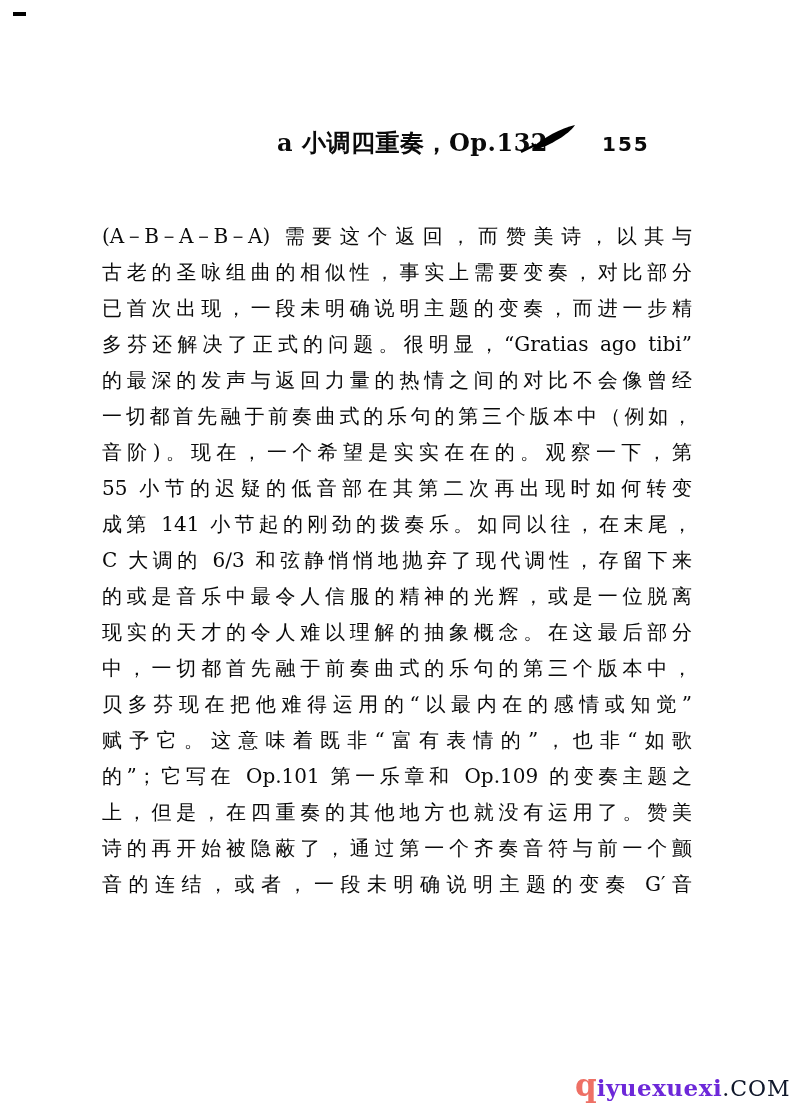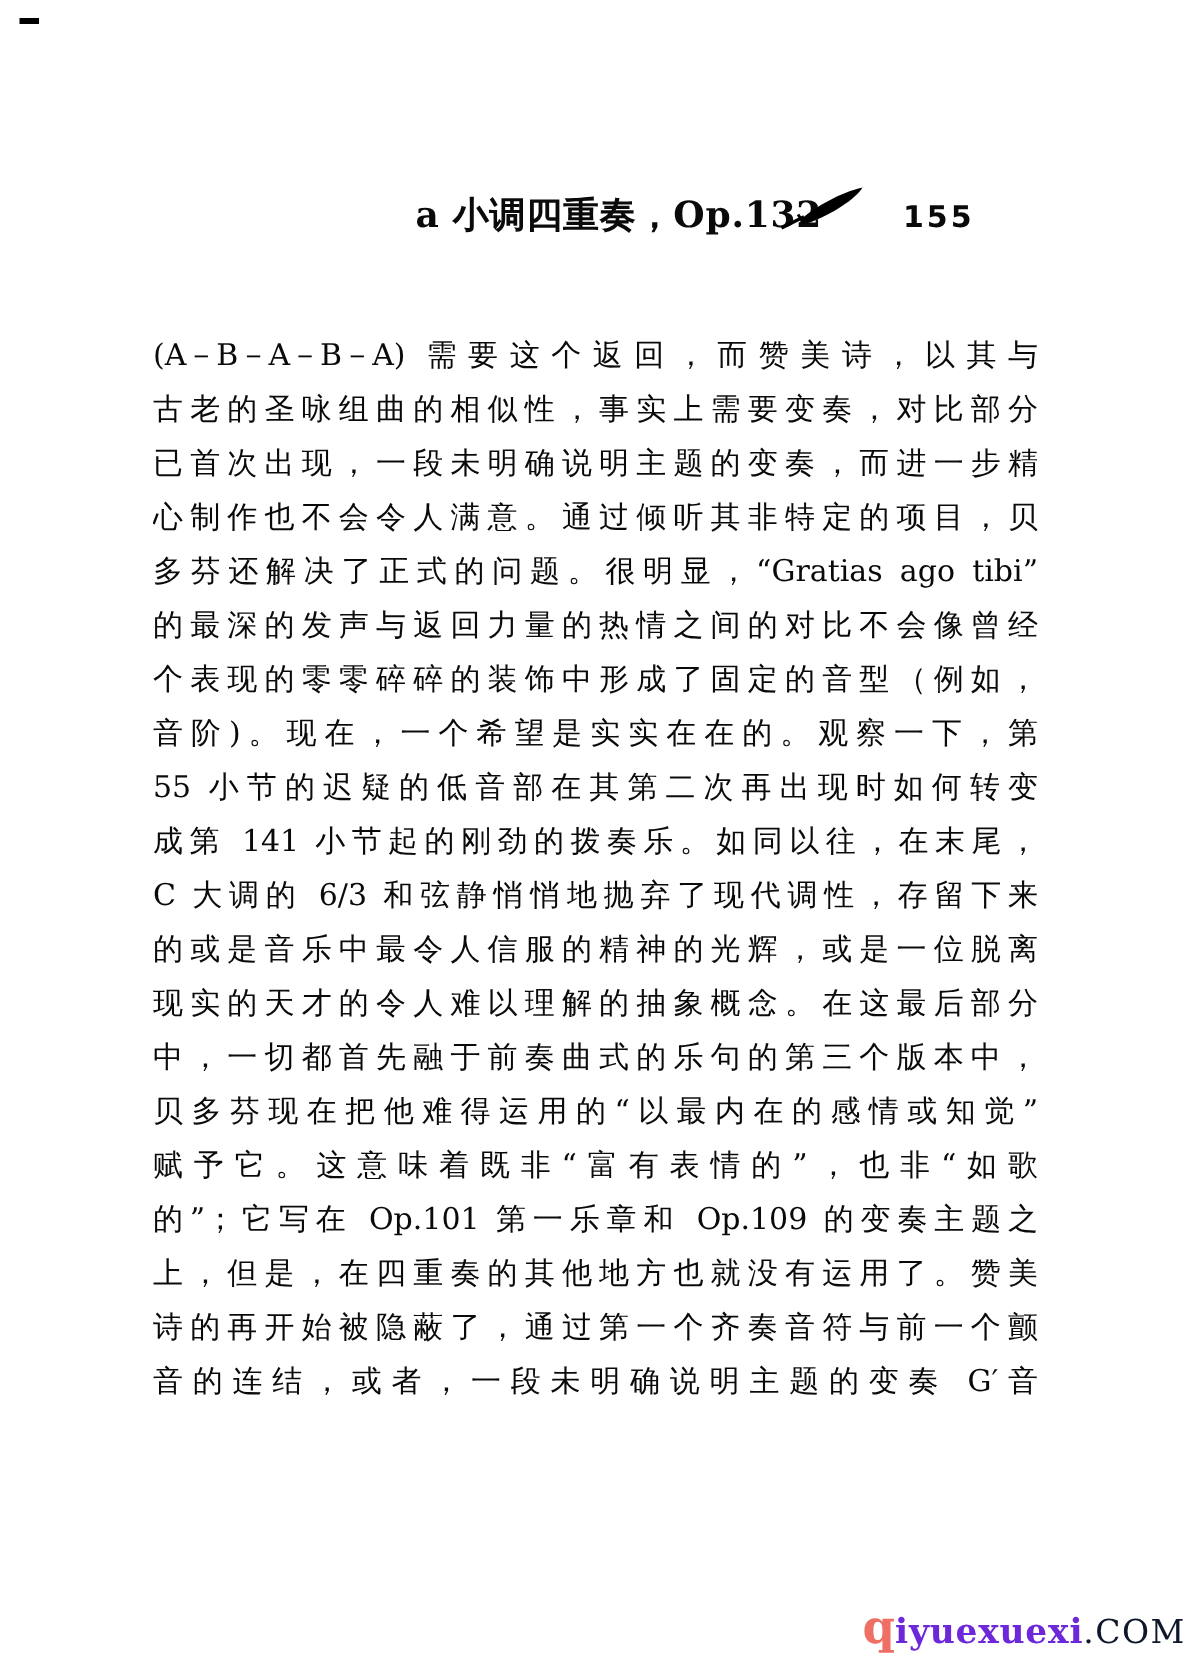--- a/index.html
+++ b/index.html
@@ -70,24 +70,23 @@
   <line x1="13" y1="19" x2="17" y2="25" stroke="#000" stroke-width="2"></line>
   <path d="M14 23 C 24 14, 42 4, 56 1 C 52 8, 36 19, 19 25 Z" fill="#000"></path>
 </svg>
 
 <div class="page-number">155</div>
 
 <div class="body-text">
   <div class="line">(A－B－A－B－A) 需要这个返回，而赞美诗，以其与</div>
   <div class="line">古老的圣咏组曲的相似性，事实上需要变奏，对比部分</div>
   <div class="line">已首次出现，一段未明确说明主题的变奏，而进一步精</div>
-  <div class="line">心制作也不会令人满意。通过倾听其非特定的项目，贝</div>
   <div class="line">多芬还解决了正式的问题。很明显，“Gratias ago tibi”</div>
   <div class="line">的最深的发声与返回力量的热情之间的对比不会像曾经</div>
-  <div class="line">个表现的零零碎碎的装饰中形成了固定的音型（例如，</div>
+  <div class="line">一切都首先融于前奏曲式的乐句的第三个版本中（例如，</div>
   <div class="line">音阶)。现在，一个希望是实实在在的。观察一下，第</div>
   <div class="line">55 小节的迟疑的低音部在其第二次再出现时如何转变</div>
   <div class="line">成第 141 小节起的刚劲的拨奏乐。如同以往，在末尾，</div>
   <div class="line">C 大调的 6∕3 和弦静悄悄地抛弃了现代调性，存留下来</div>
   <div class="line">的或是音乐中最令人信服的精神的光辉，或是一位脱离</div>
   <div class="line">现实的天才的令人难以理解的抽象概念。在这最后部分</div>
   <div class="line">中，一切都首先融于前奏曲式的乐句的第三个版本中，</div>
   <div class="line">贝多芬现在把他难得运用的“以最内在的感情或知觉”</div>
   <div class="line">赋予它。这意味着既非“富有表情的”，也非“如歌</div>
   <div class="line">的”；它写在 Op.101 第一乐章和 Op.109 的变奏主题之</div>

